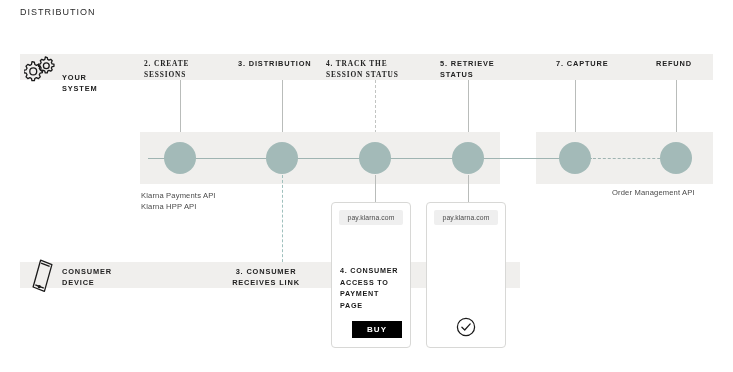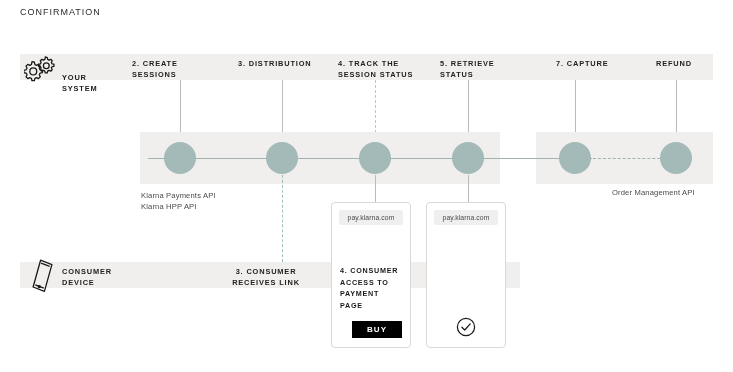--- a/index.html
+++ b/index.html
@@ -166,43 +166,43 @@
     bottom: 10px;
     display: flex;
     align-items: center;
     justify-content: center;
   }
 </style>
 </head>
 <body>
 
 <div id="title-block">
-  <div id="title-sub">CONFIRMATION</div>
+  <div id="title-sub">DISTRIBUTION</div>
 </div>
 
 <div class="band" style="left:20px; top:54px; width:693px; height:26px;"></div>
 
 <div class="icon-wrap" style="left:24px; top:54px;">
   <svg width="32" height="28" viewBox="0 0 32 28" fill="none" xmlns="http://www.w3.org/2000/svg">
     <g stroke="#1a1a1a" stroke-width="1.3" fill="none" stroke-linejoin="round">
       <path d="M21.3 3.0 l2.0 0.55 0.35 1.85 1.35 0.75 1.7 -0.85 1.5 1.5 -0.85 1.7 0.75 1.35 1.85 0.35 0 2.1 -1.85 0.35 -0.75 1.35 0.85 1.7 -1.5 1.5 -1.7 -0.85 -1.35 0.75 -0.35 1.85 -2.1 0 -0.35 -1.85 -1.35 -0.75 -1.7 0.85 -1.5 -1.5 0.85 -1.7 -0.75 -1.35 -1.85 -0.35 0 -2.1 1.85 -0.35 0.75 -1.35 -0.85 -1.7 1.5 -1.5 1.7 0.85 1.35 -0.75 0.35 -1.85 z"></path>
       <circle cx="22.3" cy="11.8" r="2.9"></circle>
       <path d="M8.0 7.6 l2.4 0.65 0.42 2.2 1.6 0.9 2.05 -1.0 1.8 1.8 -1.0 2.05 0.9 1.6 2.2 0.42 0 2.5 -2.2 0.42 -0.9 1.6 1.0 2.05 -1.8 1.8 -2.05 -1.0 -1.6 0.9 -0.42 2.2 -2.5 0 -0.42 -2.2 -1.6 -0.9 -2.05 1.0 -1.8 -1.8 1.0 -2.05 -0.9 -1.6 -2.2 -0.42 0 -2.5 2.2 -0.42 0.9 -1.6 -1.0 -2.05 1.8 -1.8 2.05 1.0 1.6 -0.9 0.42 -2.2 z"></path>
       <circle cx="9.25" cy="17.4" r="3.45"></circle>
     </g>
   </svg>
 </div>
 
 <div class="step-label" style="left:62px; top:58px; width:70px;margin-top:14px;">YOUR
 SYSTEM</div>
 
-<div class="step-label" style="left:132px; top:58px; width:85px;">2. CREATE
+<div class="step-label" style="left:144px; top:58px; width:85px;font-family:Liberation Serif, serif;">2. CREATE
 SESSIONS</div>
 <div class="step-label" style="left:238px; top:58px; width:95px;">3. DISTRIBUTION</div>
-<div class="step-label" style="left:338px; top:58px; width:90px;">4. TRACK THE
+<div class="step-label" style="left:326px; top:58px; width:90px;font-family:Liberation Serif, serif;">4. TRACK THE
 SESSION STATUS</div>
 <div class="step-label" style="left:440px; top:58px; width:80px;">5. RETRIEVE
 STATUS</div>
 <div class="step-label" style="left:556px; top:58px; width:80px;">7. CAPTURE</div>
 <div class="step-label" style="left:656px; top:58px; width:60px;">REFUND</div>
 
 <div class="v-line" style="left:180px; top:80px; height:78px;"></div>
 <div class="v-line" style="left:282px; top:80px; height:78px;"></div>
 <div class="v-line dashed-gray" style="left:375px; top:80px; height:78px;"></div>
 <div class="v-line" style="left:468px; top:80px; height:78px;"></div>

